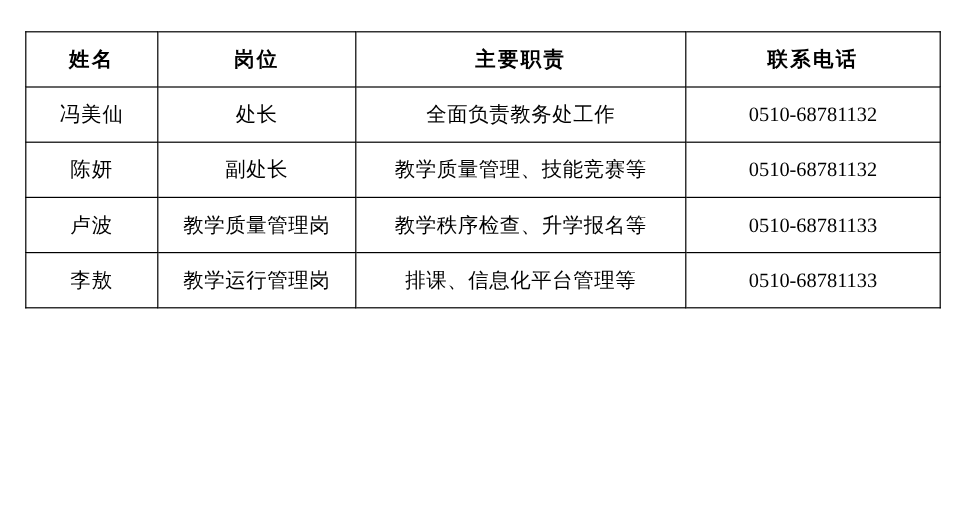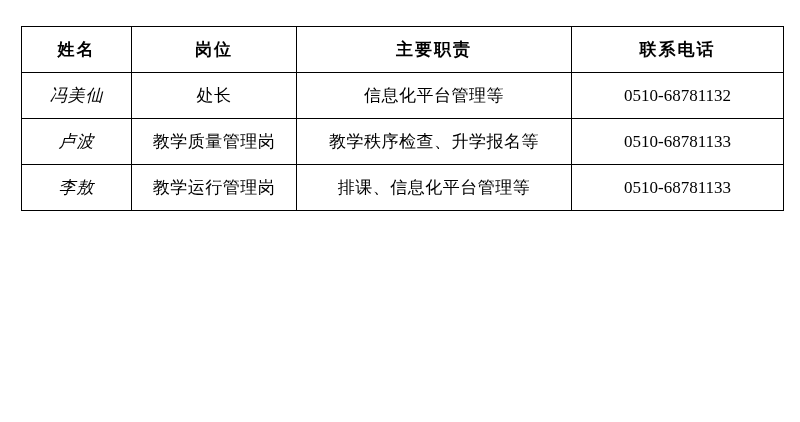--- a/index.html
+++ b/index.html
@@ -43,21 +43,21 @@
   .staff-table th {
     font-weight: bold;
     letter-spacing: 2px;
     text-align: center;
   }
   .col-name    { width: 109px; }
   .col-post    { width: 164px; }
   .col-duty    { width: 274px; }
   .col-phone   { width: 211px; }
 
-  .cell-name   { letter-spacing: 1px; font-style: italic; }
+  .cell-name   { letter-spacing: 1px; }
   .cell-post   { letter-spacing: 0.5px; }
   .cell-duty   { letter-spacing: 0.5px; }
   .cell-phone  { letter-spacing: 0px; font-size: 16.5px; }
 </style>
 </head>
 <body>
 
 <div class="page">
   <table class="staff-table">
     <thead>
@@ -65,21 +65,27 @@
         <th class="col-name">姓名</th>
         <th class="col-post">岗位</th>
         <th class="col-duty">主要职责</th>
         <th class="col-phone">联系电话</th>
       </tr>
     </thead>
     <tbody>
       <tr>
         <td class="cell-name">冯美仙</td>
         <td class="cell-post">处长</td>
-        <td class="cell-duty">信息化平台管理等</td>
+        <td class="cell-duty">全面负责教务处工作</td>
+        <td class="cell-phone">0510-68781132</td>
+      </tr>
+      <tr>
+        <td class="cell-name">陈妍</td>
+        <td class="cell-post">副处长</td>
+        <td class="cell-duty">教学质量管理、技能竞赛等</td>
         <td class="cell-phone">0510-68781132</td>
       </tr>
       <tr>
         <td class="cell-name">卢波</td>
         <td class="cell-post">教学质量管理岗</td>
         <td class="cell-duty">教学秩序检查、升学报名等</td>
         <td class="cell-phone">0510-68781133</td>
       </tr>
       <tr>
         <td class="cell-name">李敖</td>

